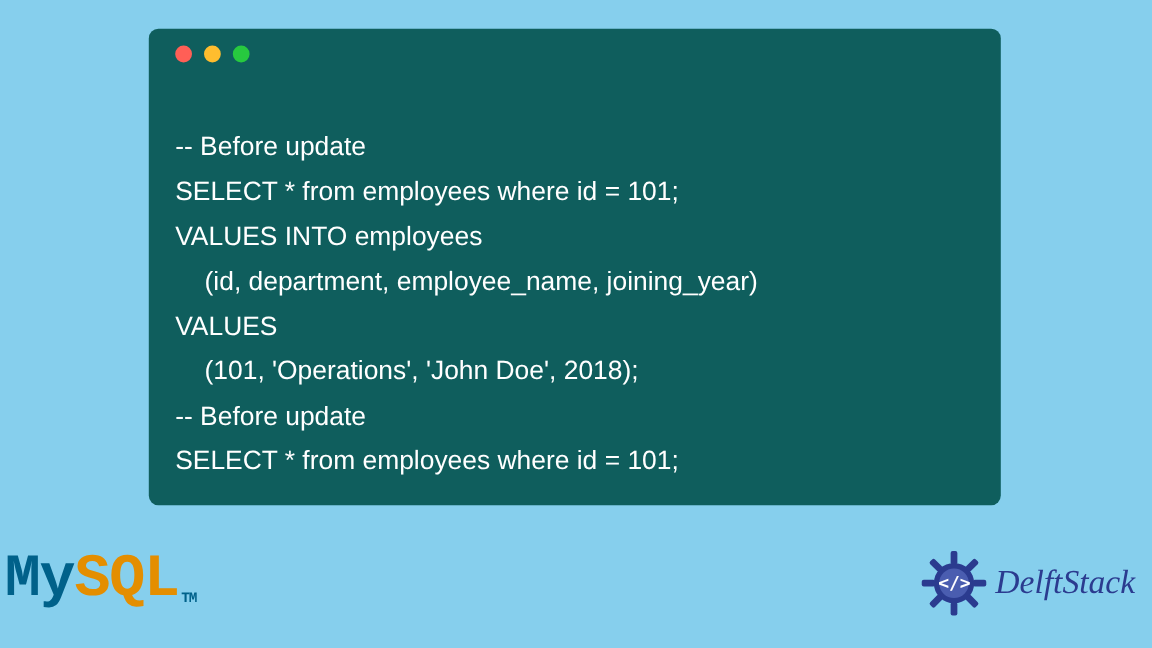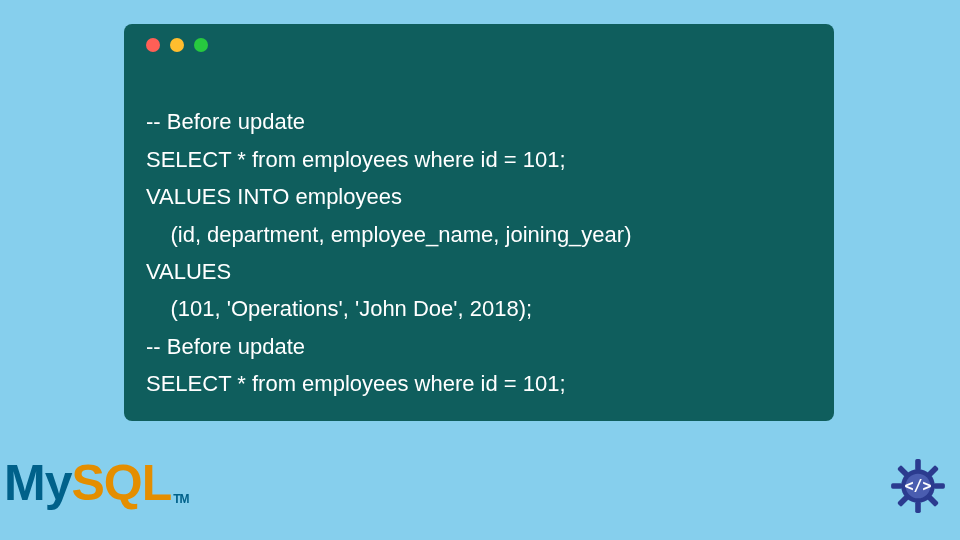--- a/index.html
+++ b/index.html
@@ -37,21 +37,21 @@
     color: #ffffff;
     font-size: 22px;
     line-height: 1.7;
     font-family: Arial, Helvetica, sans-serif;
     white-space: pre;
   }
   .mysql-logo {
     position: absolute;
     left: 4px;
     bottom: 28px;
-    font-family: Liberation Sans, sans-serif;
+    font-family: Liberation Mono, monospace;
     font-weight: 600;
     font-size: 50px;
     letter-spacing: -1px;
   }
   .mysql-my { color: #00618a; }
   .mysql-sql { color: #e48e00; }
   .mysql-tm {
     font-size: 12px;
     vertical-align: bottom;
     color: #00618a;
@@ -135,13 +135,14 @@
             <rect x="45" y="78" width="10" height="20" rx="3" transform="rotate(45 50 50)"></rect>
             <rect x="2" y="45" width="20" height="10" rx="3" transform="rotate(45 50 50)"></rect>
             <rect x="78" y="45" width="20" height="10" rx="3" transform="rotate(45 50 50)"></rect>
           </g>
         </g>
         <circle cx="50" cy="50" r="22" fill="#4a5db0"></circle>
       </svg>
     </div>
     <span class="ds-code">&lt;/&gt;</span>
   </div>
+  <span class="ds-text">DelftStack</span>
 </div>
 
 </body></html>

